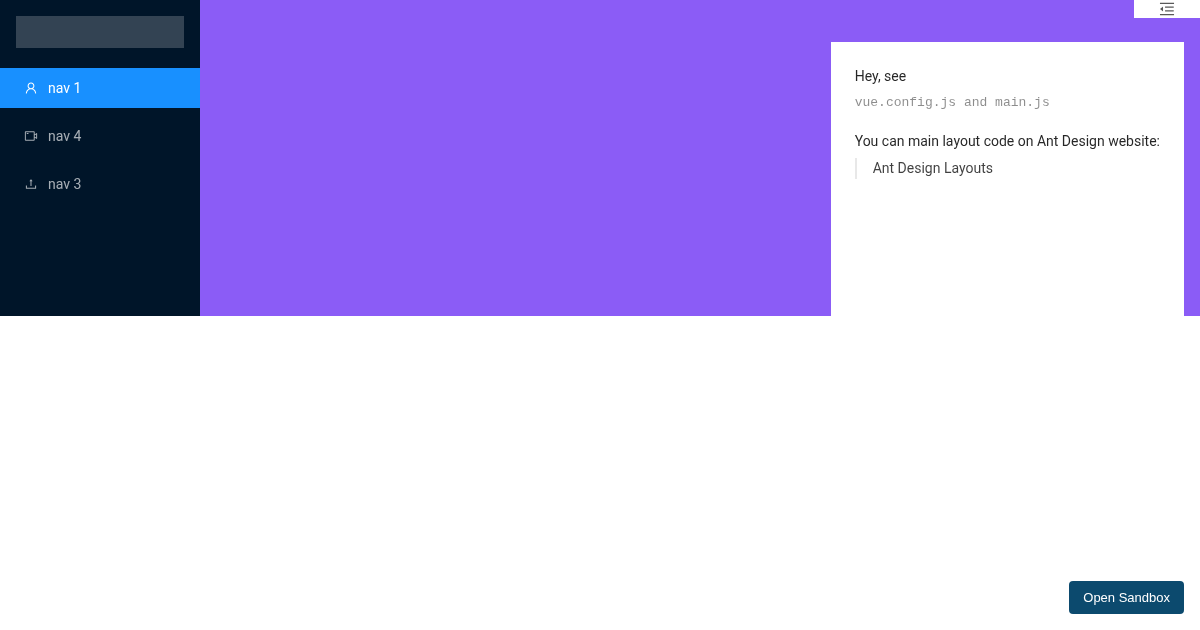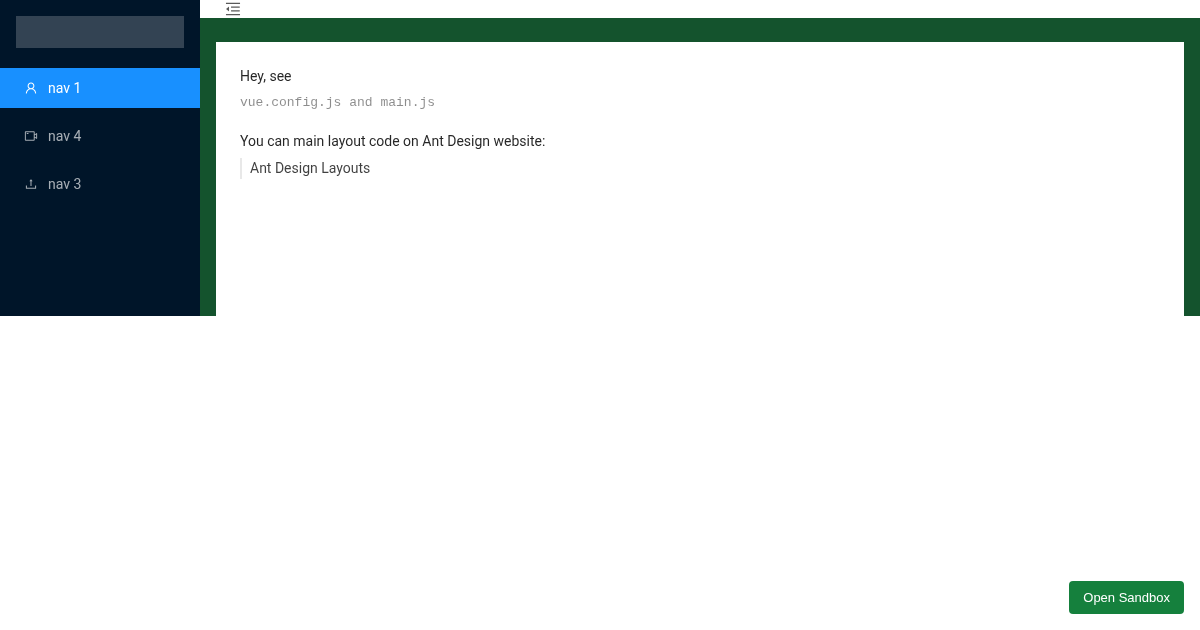--- a/index.html
+++ b/index.html
@@ -5,29 +5,29 @@
     * { box-sizing: border-box; margin: 0; padding: 0; }
     body { font-family: -apple-system, BlinkMacSystemFont, 'Segoe UI', Roboto, 'Helvetica Neue', Arial, sans-serif; font-size: 14px; color: rgba(0,0,0,0.85); width: 1200px; height: 630px; overflow: hidden; position: relative; }
     .layout { display: flex; height: 316px; }
     .sidebar { width: 200px; background: #001529; flex-shrink: 0; }
     .logo { height: 32px; background: rgba(255,255,255,0.2); margin: 16px; }
     .menu { padding: 4px 0 0; }
     .menu-item { height: 40px; line-height: 40px; padding: 0 16px 0 24px; color: rgba(255,255,255,0.65); display: flex; align-items: center; cursor: pointer; margin-bottom: 8px; }
     .menu-item.selected { background: #1890ff; color: #fff; }
     .menu-item .icon { width: 14px; height: 14px; margin-right: 10px; display: inline-flex; align-items: center; justify-content: center; }
     .menu-item .icon svg { width: 14px; height: 14px; }
-    .main { flex: 1; display: flex; flex-direction: column; background: #14532d; }
+    .main { flex: 1; display: flex; flex-direction: column; background: #8b5cf6; align-items: flex-end; }
     .header { height: 64px; background: #fff; padding: 0 24px; display: flex; align-items: center; }
     .trigger { cursor: pointer; color: #595959; font-size: 18px; width: 18px; height: 18px; display: inline-flex; }
     .content { margin: 24px 16px; padding: 24px; background: #fff; min-height: 280px; }
     .content p { margin-bottom: 6px; line-height: 1.5; color: rgba(0,0,0,0.85); }
     .content pre { font-family: 'SFMono-Regular', Consolas, 'Liberation Mono', Menlo, Courier, monospace; font-size: 13px; color: rgba(0,0,0,0.45); margin-bottom: 18px; line-height: 1.5; }
-    .blockquote { border-left: 2px solid #e8e8e8; padding-left: 8px; margin: 6px 0 12px; }
+    .blockquote { border-left: 2px solid #e8e8e8; padding-left: 16px; margin: 6px 0 12px; }
     .blockquote a { color: rgba(0,0,0,0.75); text-decoration: none; line-height: 1.5; }
-    .open-sandbox { position: fixed; right: 16px; bottom: 16px; background: #15803d; color: #fff; border-radius: 4px; padding: 9px 14px; font-size: 13px; cursor: pointer; border: none; }
+    .open-sandbox { position: fixed; right: 16px; bottom: 16px; background: #0c4a6e; color: #fff; border-radius: 4px; padding: 9px 14px; font-size: 13px; cursor: pointer; border: none; }
   </style>
 </head>
 <body>
 
 <div class="layout">
   <aside class="sidebar">
     <div class="logo"></div>
     <ul class="menu">
       <li class="menu-item selected">
         <span class="icon">

